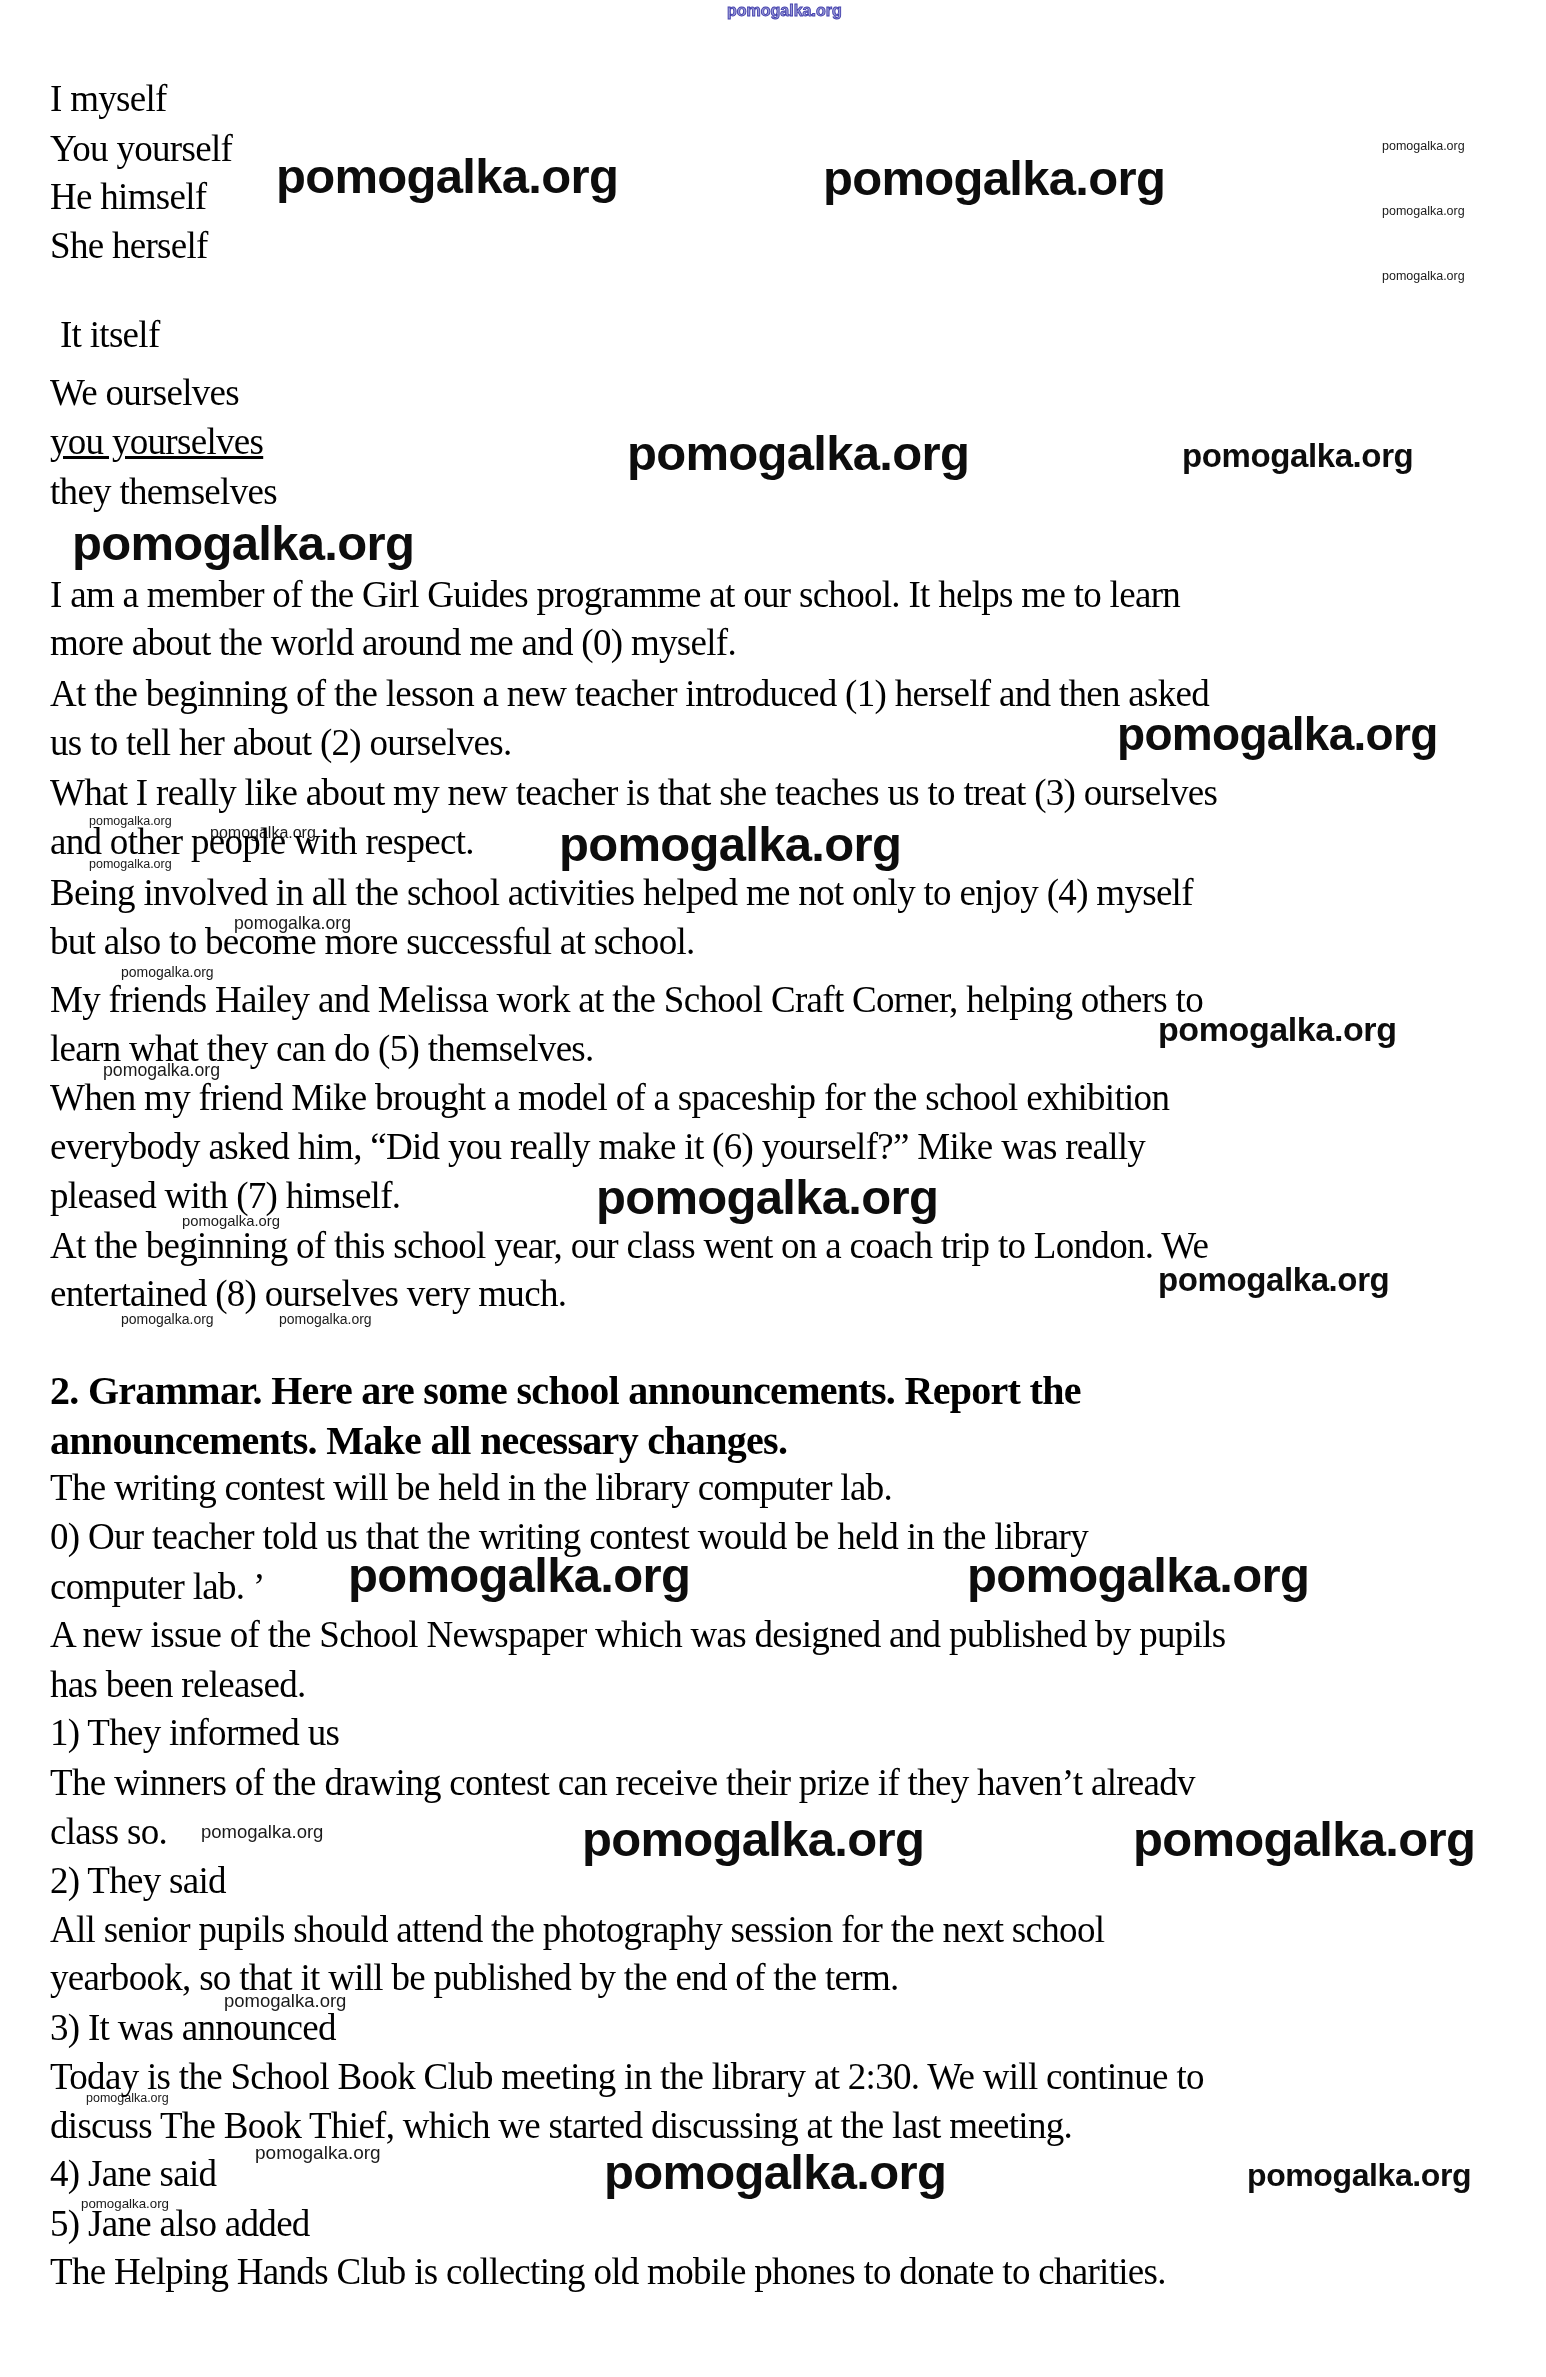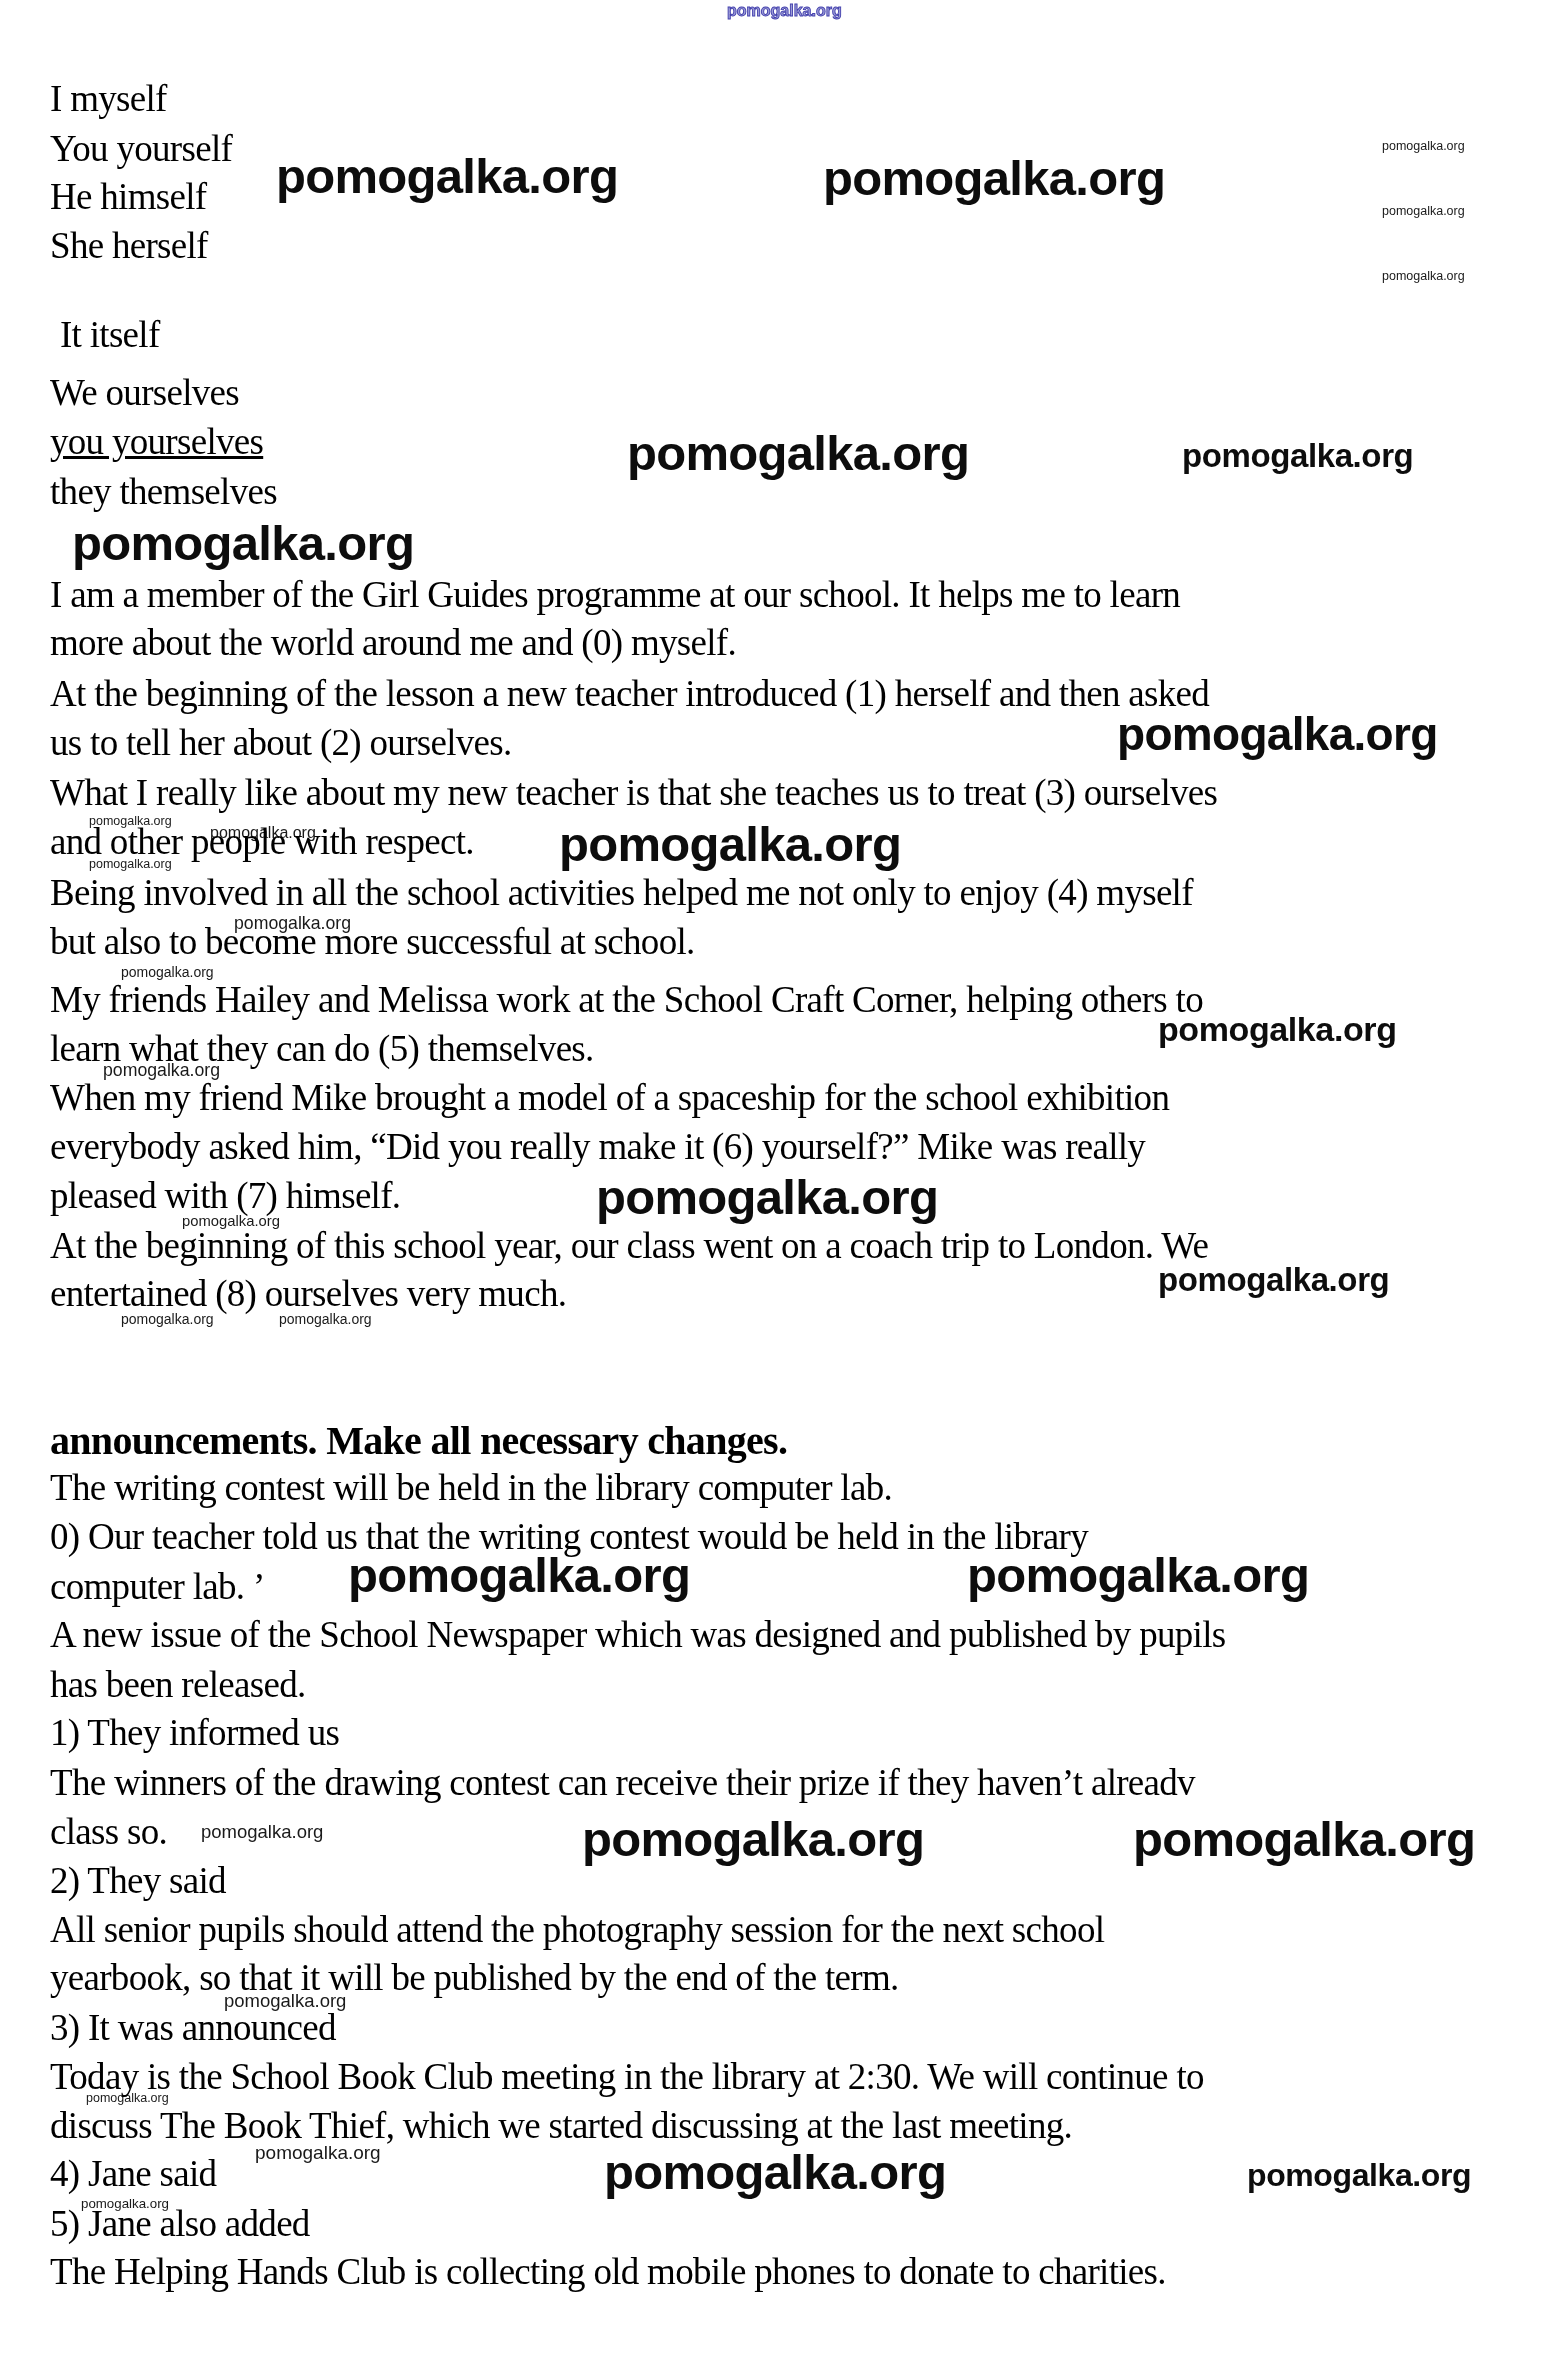--- a/index.html
+++ b/index.html
@@ -96,20 +96,21 @@
       <div class="line" style="left: 50px; top: 821px;">and other people with respect.</div>
       <div class="line" style="left: 50px; top: 872px;">Being involved in all the school activities helped me not only to enjoy (4) myself</div>
       <div class="line" style="left: 50px; top: 979px;">My friends Hailey and Melissa work at the School Craft Corner, helping others to</div>
       <div class="line" style="left: 50px; top: 921px;">but also to become more successful at school.</div>
       <div class="line" style="left: 50px; top: 1028px;">learn what they can do (5) themselves.</div>
       <div class="line" style="left: 50px; top: 1077px;">When my friend Mike brought a model of a spaceship for the school exhibition</div>
       <div class="line" style="left: 50px; top: 1126px;">everybody asked him, “Did you really make it (6) yourself?” Mike was really</div>
       <div class="line" style="left: 50px; top: 1175px;">pleased with (7) himself.</div>
       <div class="line" style="left: 50px; top: 1225px;">At the beginning of this school year, our class went on a coach trip to London. We</div>
       <div class="line" style="left: 50px; top: 1273px;">entertained (8) ourselves very much.</div>
+      <div class="line bold" style="left: 50px; top: 1368px; font-size: 40px;">2. Grammar. Here are some school announcements. Report the</div>
       <div class="line bold" style="left: 50px; top: 1418px; font-size: 40px;">announcements. Make all necessary changes.</div>
       <div class="line" style="left: 50px; top: 1467px;">The writing contest will be held in the library computer lab.</div>
       <div class="line" style="left: 50px; top: 1516px;">0) Our teacher told us that the writing contest would be held in the library</div>
       <div class="line" style="left: 50px; top: 1566px;">computer lab. ’</div>
       <div class="line" style="left: 50px; top: 1614px; text-align: center;">A new issue of the School Newspaper which was designed and published by pupils</div>
       <div class="line" style="left: 50px; top: 1664px;">has been released.</div>
       <div class="line" style="left: 50px; top: 1712px;">1) They informed us</div>
       <div class="line" style="left: 50px; top: 1762px;">The winners of the drawing contest can receive their prize if they haven’t alreadv</div>
       <div class="line" style="left: 50px; top: 1811px;">class so.</div>
       <div class="line" style="left: 50px; top: 1860px;">2) They said</div>

